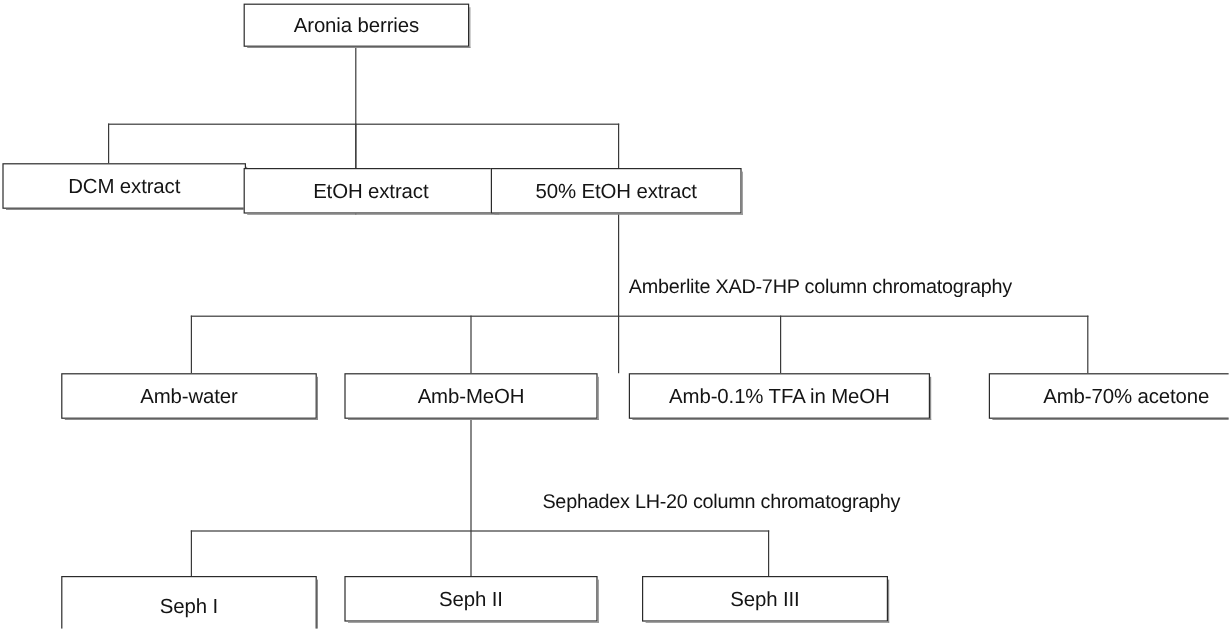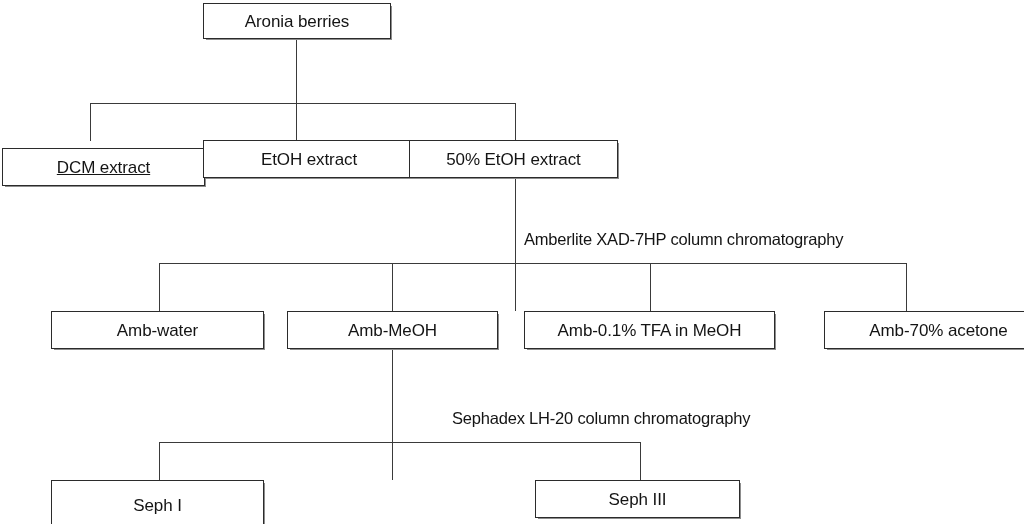--- a/index.html
+++ b/index.html
@@ -83,21 +83,21 @@
   </div>
 
   <div class="vline" style="left:296px; top:39px; height:140px;"></div>
 
   <div class="hline" style="left:90px; top:103px; width:426px;"></div>
 
   <div class="vline" style="left:90px; top:103px; height:38px;"></div>
   <div class="vline" style="left:296px; top:103px; height:38px;"></div>
   <div class="vline" style="left:515px; top:103px; height:38px;"></div>
 
-  <div class="node" style="left:2px; top:148px; width:203px; height:38px;text-decoration:underline;">
+  <div class="node" style="left:2px; top:136px; width:203px; height:38px;">
     <span>DCM extract</span>
   </div>
   <div class="node" style="left:203px; top:140px; width:212px; height:38px;justify-content:center;">
     <span>EtOH extract</span>
   </div>
   <div class="node" style="left:409px; top:140px; width:209px; height:38px;">
     <span>50% EtOH extract</span>
   </div>
 
   <div class="vline" style="left:515px; top:178px; height:133px;"></div>
@@ -129,17 +129,20 @@
   <div class="caption" style="left:409px; top:410px;margin-left:43px;">Sephadex LH-20 column chromatography</div>
 
   <div class="hline" style="left:159px; top:442px; width:482px;"></div>
 
   <div class="vline" style="left:159px; top:442px; height:38px;"></div>
   <div class="vline" style="left:640px; top:442px; height:38px;"></div>
 
   <div class="node" style="left:51px; top:480px; width:213px; height:50px;">
     <span>Seph I</span>
   </div>
+  <div class="node" style="left:287px; top:480px; width:211px; height:38px;">
+    <span>Seph II</span>
+  </div>
   <div class="node" style="left:535px; top:480px; width:205px; height:38px;">
     <span>Seph III</span>
   </div>
 
 </div>
 
 </body></html>

